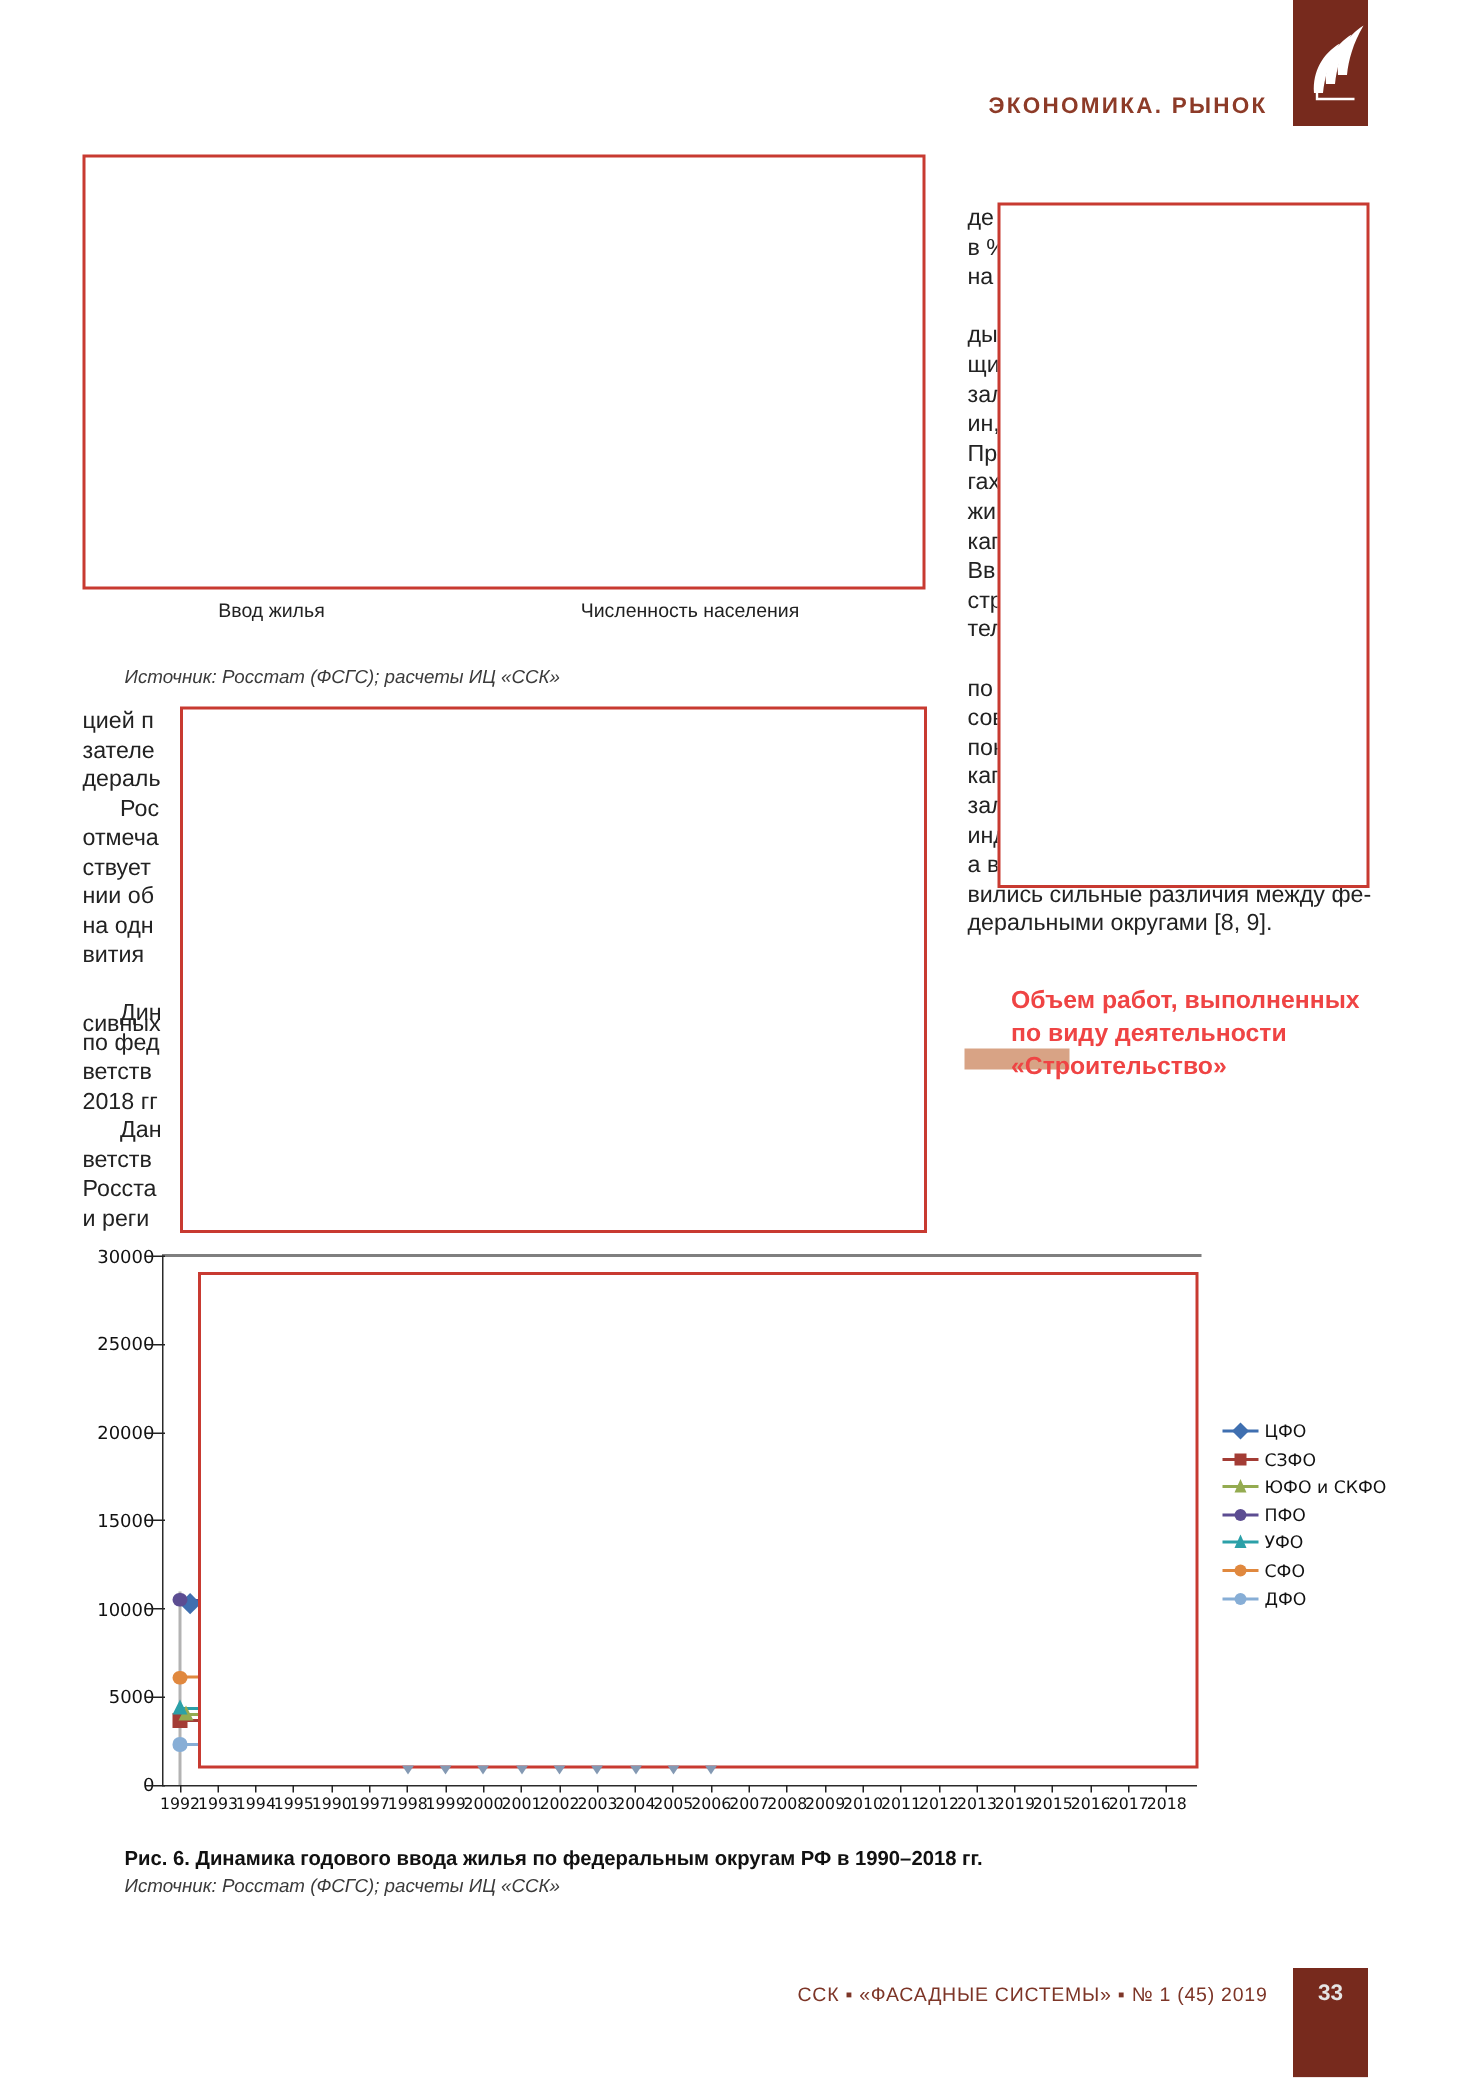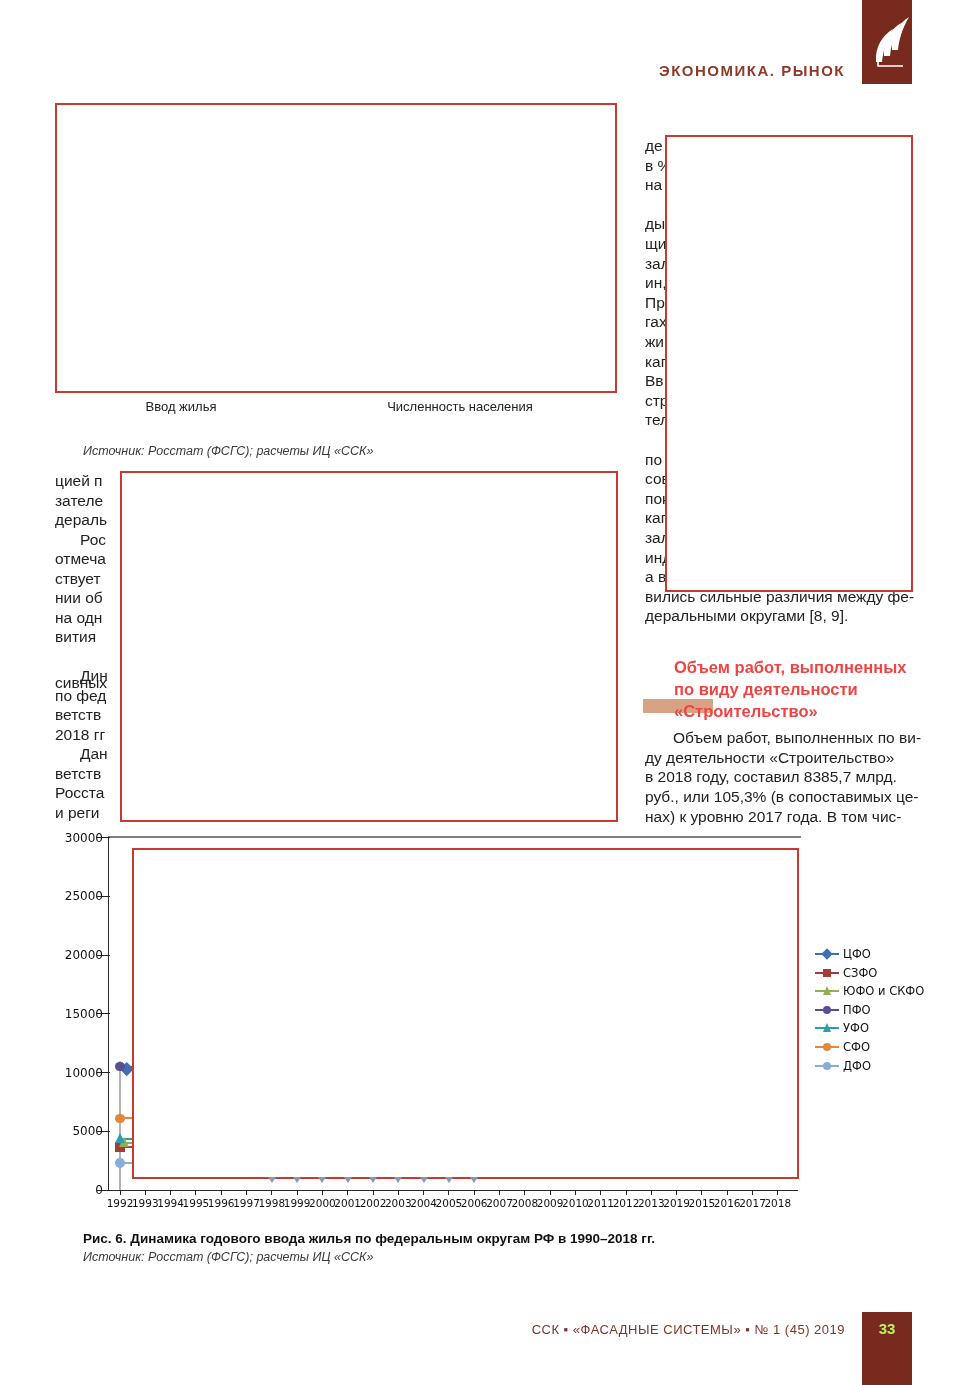--- a/index.html
+++ b/index.html
@@ -30,21 +30,21 @@
   .ylab{position:absolute;width:44px;text-align:right;font-size:12px;color:#111;
         font-family:"DejaVu Sans", sans-serif;}
   .xlab{position:absolute;width:34px;text-align:center;font-size:10.5px;color:#111;
         font-family:"DejaVu Sans", sans-serif;}
   .legend-label{position:absolute;left:28px;top:-7px;font-size:11.5px;color:#111;white-space:nowrap;
         font-family:"DejaVu Sans", sans-serif;}
 
   
   .imprint{position:absolute;top:1322px;right:135px;font-size:13px;letter-spacing:0.5px;color:#7d3527;}
   .pagenum-box{position:absolute;left:862px;top:1312px;width:50px;height:73px;background:#772a1d;}
-  .pagenum{position:absolute;top:8px;left:0;width:50px;text-align:center;color:#bef264;
+  .pagenum{position:absolute;top:8px;left:0;width:50px;text-align:center;color:#e5e5e5;
            font-size:15px;font-weight:bold;}
 </style>
 </head>
 <body>
 
 <div class="page">
 
   <div class="kicker">ЭКОНОМИКА. РЫНОК</div>
   <div class="logo-box">
     <span>
@@ -113,27 +113,20 @@
       <div class="bodyline" style="top: 470.4px;">деральными округами [8, 9].</div>
     </div>
 
   <div class="redbox" style="left:665px;top:135px;width:244px;height:453px;"></div>
 
   <div class="tanbar"></div>
   <div class="colwrap" id="section-heading" style="left:673px;top:658px;width:240px;height:70px;">
       <div class="h2line" style="top: 0px;">Объем работ, выполненных</div>
       <div class="h2line" style="top: 22px;">по виду деятельности</div>
       <div class="h2line" style="top: 44px;">«Строительство»</div>
-    </div>
-  <div class="colwrap" id="section-paragraph" style="left:645px;top:729px;width:275px;height:105px;">
-      <div class="bodyline" style="top: 0px; padding-left: 28px;">Объем работ, выполненных по ви-</div>
-      <div class="bodyline" style="top: 19.7px; padding-left: 0px;">ду деятельности «Строительство»</div>
-      <div class="bodyline" style="top: 39.4px; padding-left: 0px;">в 2018 году, составил 8385,7 млрд.</div>
-      <div class="bodyline" style="top: 59.1px; padding-left: 0px;">руб., или 105,3% (в сопоставимых це-</div>
-      <div class="bodyline" style="top: 78.8px; padding-left: 0px;">нах) к уровню 2017 года. В том чис-</div>
     </div>
 
   <div id="chart">
 
     <div class="chart-el" style="left:108px;top:836px;width:693px;height:2px;background:#7f7f7f;"></div>
     <div class="chart-el" style="left:108px;top:837px;width:1px;height:353px;background:#2a2a2a;"></div>
     <div class="chart-el" style="left:108px;top:1190px;width:690px;height:1px;background:#2a2a2a;"></div>
   <div class="chart-el" style="left: 97px; top: 1189.5px; width: 13px; height: 1px; background: rgb(34, 34, 34);"></div>
       <div class="ylab" style="left: 59px; top: 1183px;">0</div>
       <div class="chart-el" style="left: 97px; top: 1130.75px; width: 13px; height: 1px; background: rgb(34, 34, 34);"></div>
@@ -150,21 +143,21 @@
       <div class="ylab" style="left: 59px; top: 830.5px;">30000</div>
       <div class="chart-el" style="left: 119.5px; top: 1190px; width: 1px; height: 5px; background: rgb(34, 34, 34);"></div>
       <div class="xlab" style="left: 103px; top: 1197px;">1992</div>
       <div class="chart-el" style="left: 144.8px; top: 1190px; width: 1px; height: 5px; background: rgb(34, 34, 34);"></div>
       <div class="xlab" style="left: 128.3px; top: 1197px;">1993</div>
       <div class="chart-el" style="left: 170.1px; top: 1190px; width: 1px; height: 5px; background: rgb(34, 34, 34);"></div>
       <div class="xlab" style="left: 153.6px; top: 1197px;">1994</div>
       <div class="chart-el" style="left: 195.4px; top: 1190px; width: 1px; height: 5px; background: rgb(34, 34, 34);"></div>
       <div class="xlab" style="left: 178.9px; top: 1197px;">1995</div>
       <div class="chart-el" style="left: 220.7px; top: 1190px; width: 1px; height: 5px; background: rgb(34, 34, 34);"></div>
-      <div class="xlab" style="left: 204.2px; top: 1197px;">1996</div>
+      <div class="xlab" style="left: 204.2px; top: 1197px;">1990</div>
       <div class="chart-el" style="left: 246px; top: 1190px; width: 1px; height: 5px; background: rgb(34, 34, 34);"></div>
       <div class="xlab" style="left: 229.5px; top: 1197px;">1997</div>
       <div class="chart-el" style="left: 271.3px; top: 1190px; width: 1px; height: 5px; background: rgb(34, 34, 34);"></div>
       <div class="xlab" style="left: 254.8px; top: 1197px;">1998</div>
       <div class="chart-el" style="left: 296.6px; top: 1190px; width: 1px; height: 5px; background: rgb(34, 34, 34);"></div>
       <div class="xlab" style="left: 280.1px; top: 1197px;">1999</div>
       <div class="chart-el" style="left: 321.9px; top: 1190px; width: 1px; height: 5px; background: rgb(34, 34, 34);"></div>
       <div class="xlab" style="left: 305.4px; top: 1197px;">2000</div>
       <div class="chart-el" style="left: 347.2px; top: 1190px; width: 1px; height: 5px; background: rgb(34, 34, 34);"></div>
       <div class="xlab" style="left: 330.7px; top: 1197px;">2001</div>

